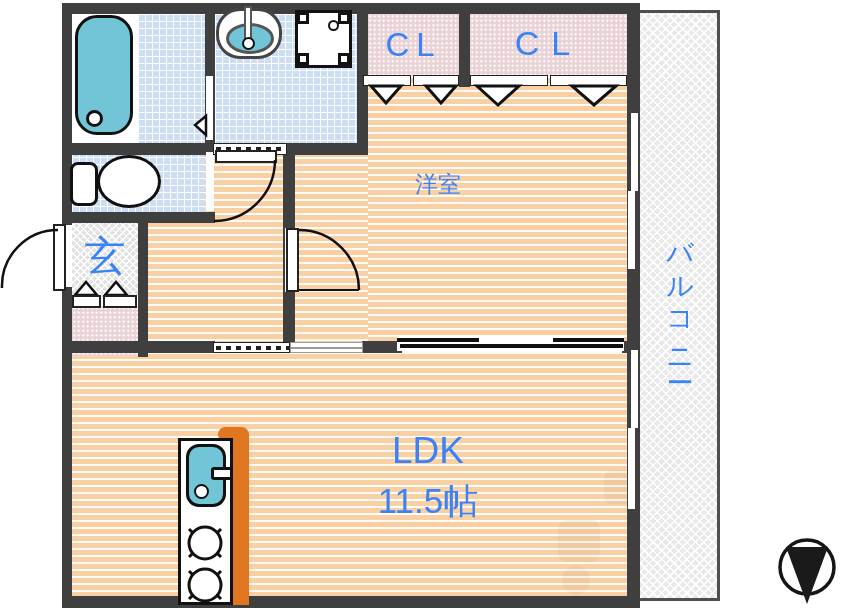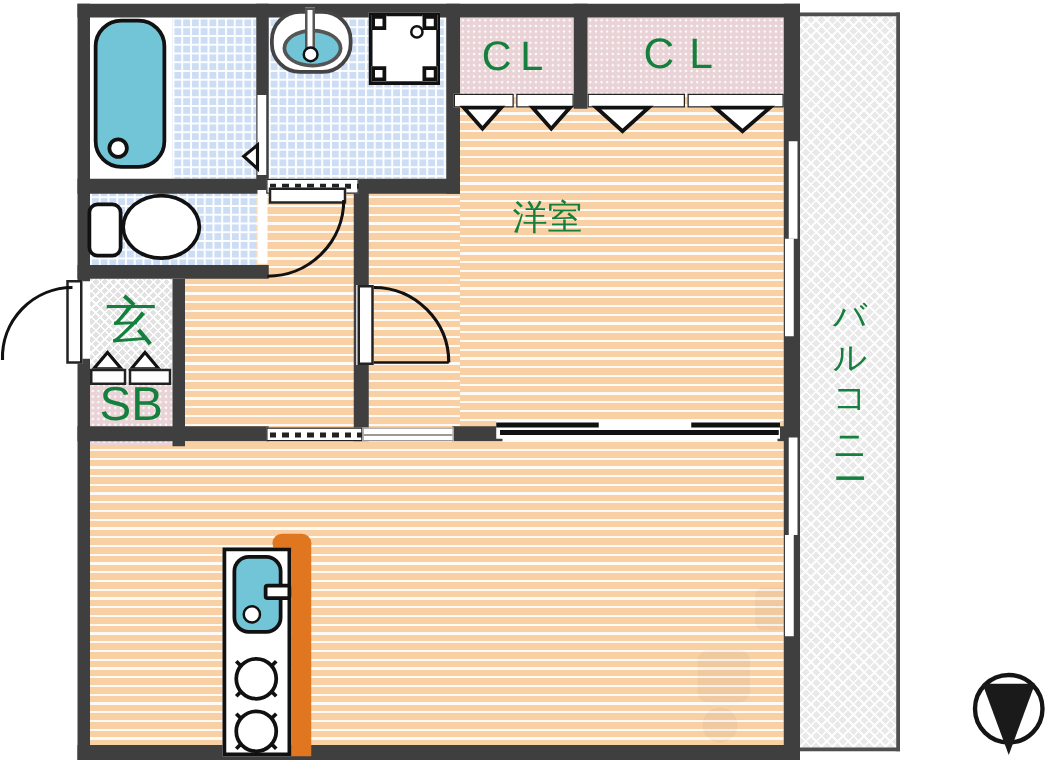--- a/index.html
+++ b/index.html
@@ -27,21 +27,21 @@
   .door-strip{position:absolute;background:#fff;border:1.5px solid #222;box-sizing:border-box;}
   .dash-strip{position:absolute;background-color:#fff;border:1.5px solid #222;box-sizing:border-box;
     background-image:repeating-linear-gradient(90deg,#222 0 5px,transparent 5px 10px);
     background-size:100% 4px;background-position:2px center;background-repeat:no-repeat;}
   .panel-strip{position:absolute;background:#fff;border:1px solid #9a9a9a;box-sizing:border-box;
     background-image:linear-gradient(to bottom,transparent 4px,#9a9a9a 4px,#9a9a9a 6px,transparent 6px);}
   .bar{position:absolute;background:#111;}
   .fixture{position:absolute;background:#fff;border:3px solid #111;box-sizing:border-box;}
   .cyan{background:var(--fixture_cyan,#72c5d6);}
   .circle{border-radius:50%;}
-  .label{position:absolute;text-align:center;font-weight:600;color:#15803d;white-space:nowrap;}
+  .label{position:absolute;text-align:center;font-weight:600;color:#3b82f6;white-space:nowrap;}
   svg{position:absolute;overflow:visible;}
   .wm{position:absolute;opacity:.05;background:#555;}
 </style>
 </head>
 <body>
 
 <div id="plan">
 
   <div class="floor-orange" style="left:146px;top:150px;width:149px;height:203px;"></div>
   <div class="tile-blue" style="left:72px;top:150px;width:133px;height:63px;"></div>
@@ -167,24 +167,27 @@
   </svg>
   <svg style="left:193px;top:114px;" width="16" height="24">
     <polygon points="13,2 2,11 13,21" fill="#fff" stroke="#111" stroke-width="2.5"></polygon>
   </svg>
 
   <div class="balcony-hatch" style="left:640px;top:10px;width:80px;height:591px;box-sizing:border-box;"></div>
   <div class="label" style="left:652px;top:198px;width:56px;height:200px;display:flex;align-items:center;justify-content:center;writing-mode:vertical-rl;font-size:27px;letter-spacing:6px;font-weight:500;">バルコニー</div>
 
   <div class="label" style="left:368px;top:26px;width:91px;font-size:33px;letter-spacing:7px;font-weight:500;">CL</div>
   <div class="label" style="left:470px;top:24px;width:157px;font-size:34px;letter-spacing:12px;font-weight:500;">CL</div>
-  <div class="label" style="left:338px;top:152px;width:200px;font-size:28px;line-height:44px;font-weight:500;text-align:center;">
+  <div class="label" style="left:338px;top:162px;width:200px;font-size:23px;line-height:44px;font-weight:500;text-align:center;">
     <div>洋室</div>
   </div>
+  <div class="label" style="left:328px;top:426px;width:200px;font-size:37px;line-height:50px;font-weight:500;">
+    <div>LDK</div>
+    <div style="font-size:35px;">11.5帖</div>
+  </div>
   <div class="label" style="left:72px;top:229px;width:66px;font-size:41px;font-weight:500;">玄</div>
-  <div class="label" style="left:72px;top:303px;width:66px;font-size:38px;font-weight:500;">SB</div>
 
   <svg style="left:776px;top:536px;" width="70" height="74">
     <circle cx="31" cy="31" r="27" fill="#fff" stroke="#151515" stroke-width="3.5"></circle>
     <path d="M10,11 L52,11 L31,68 Z" fill="#1a1a1a"></path>
   </svg>
 
 </div>
 
 </body></html>

